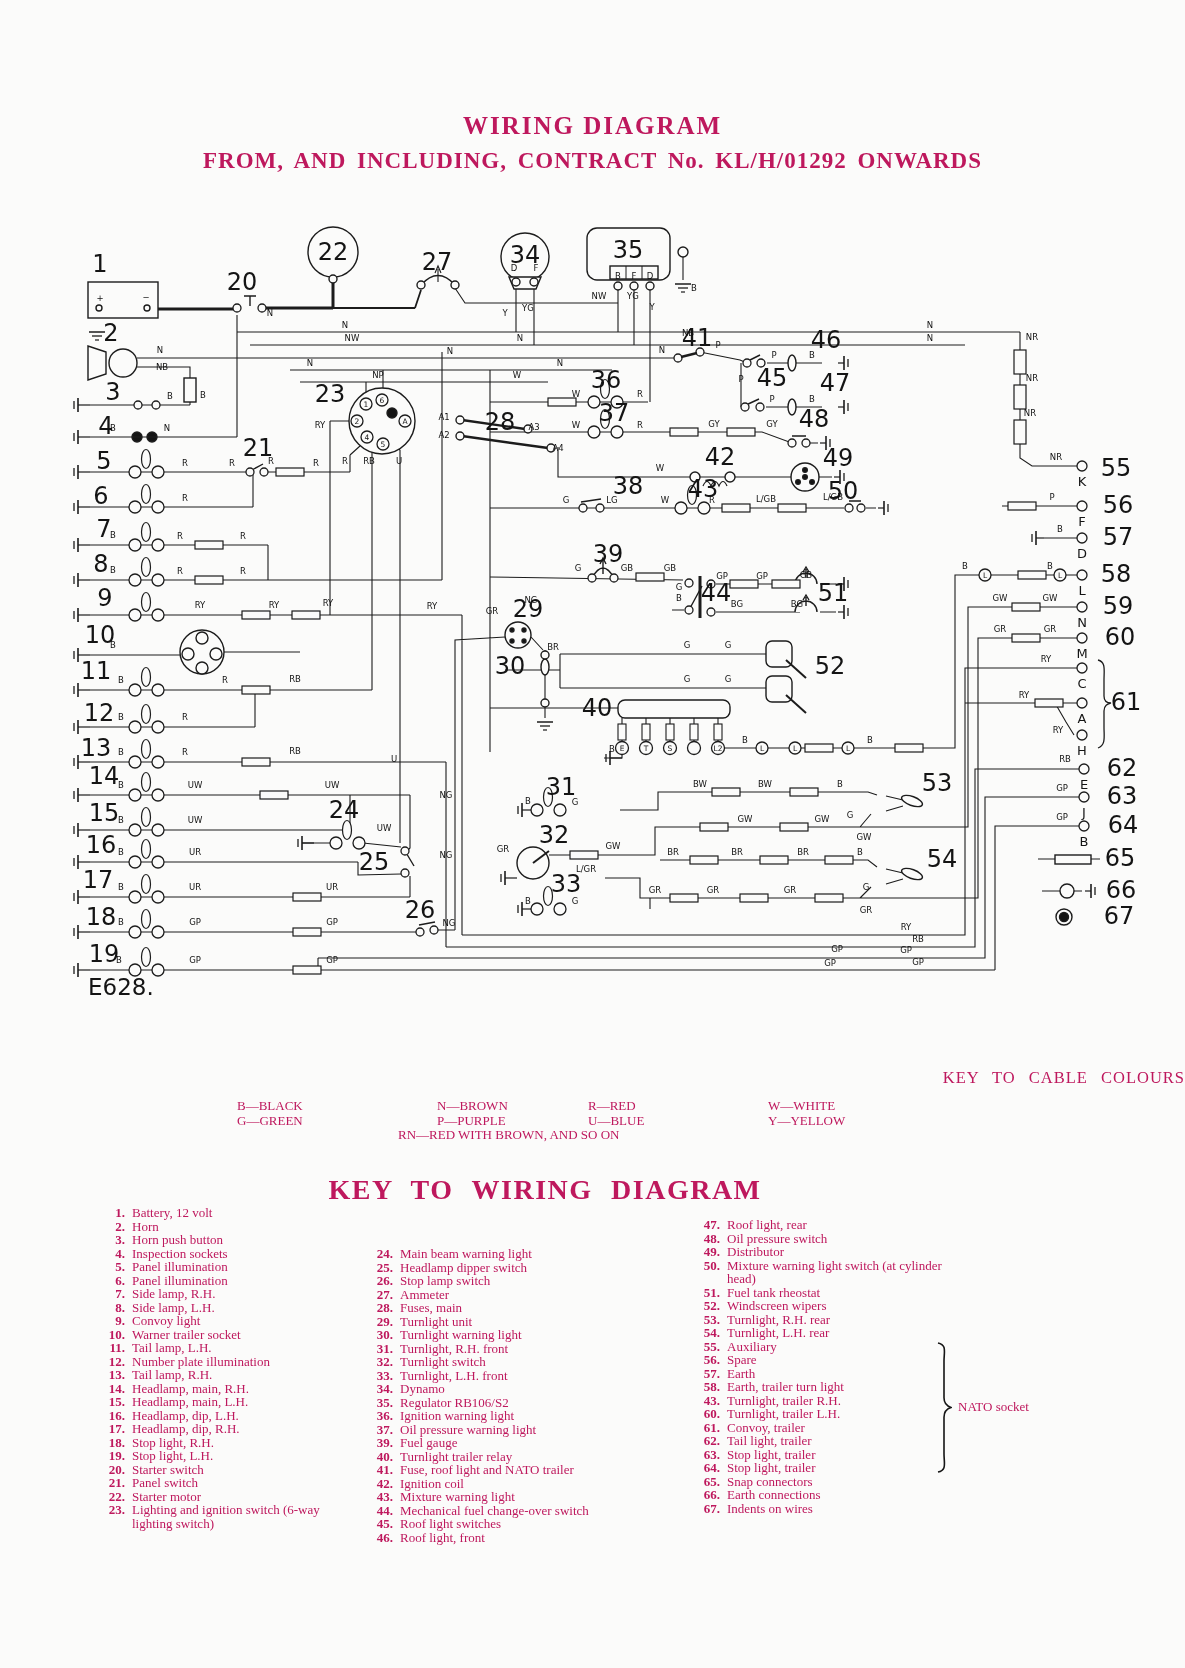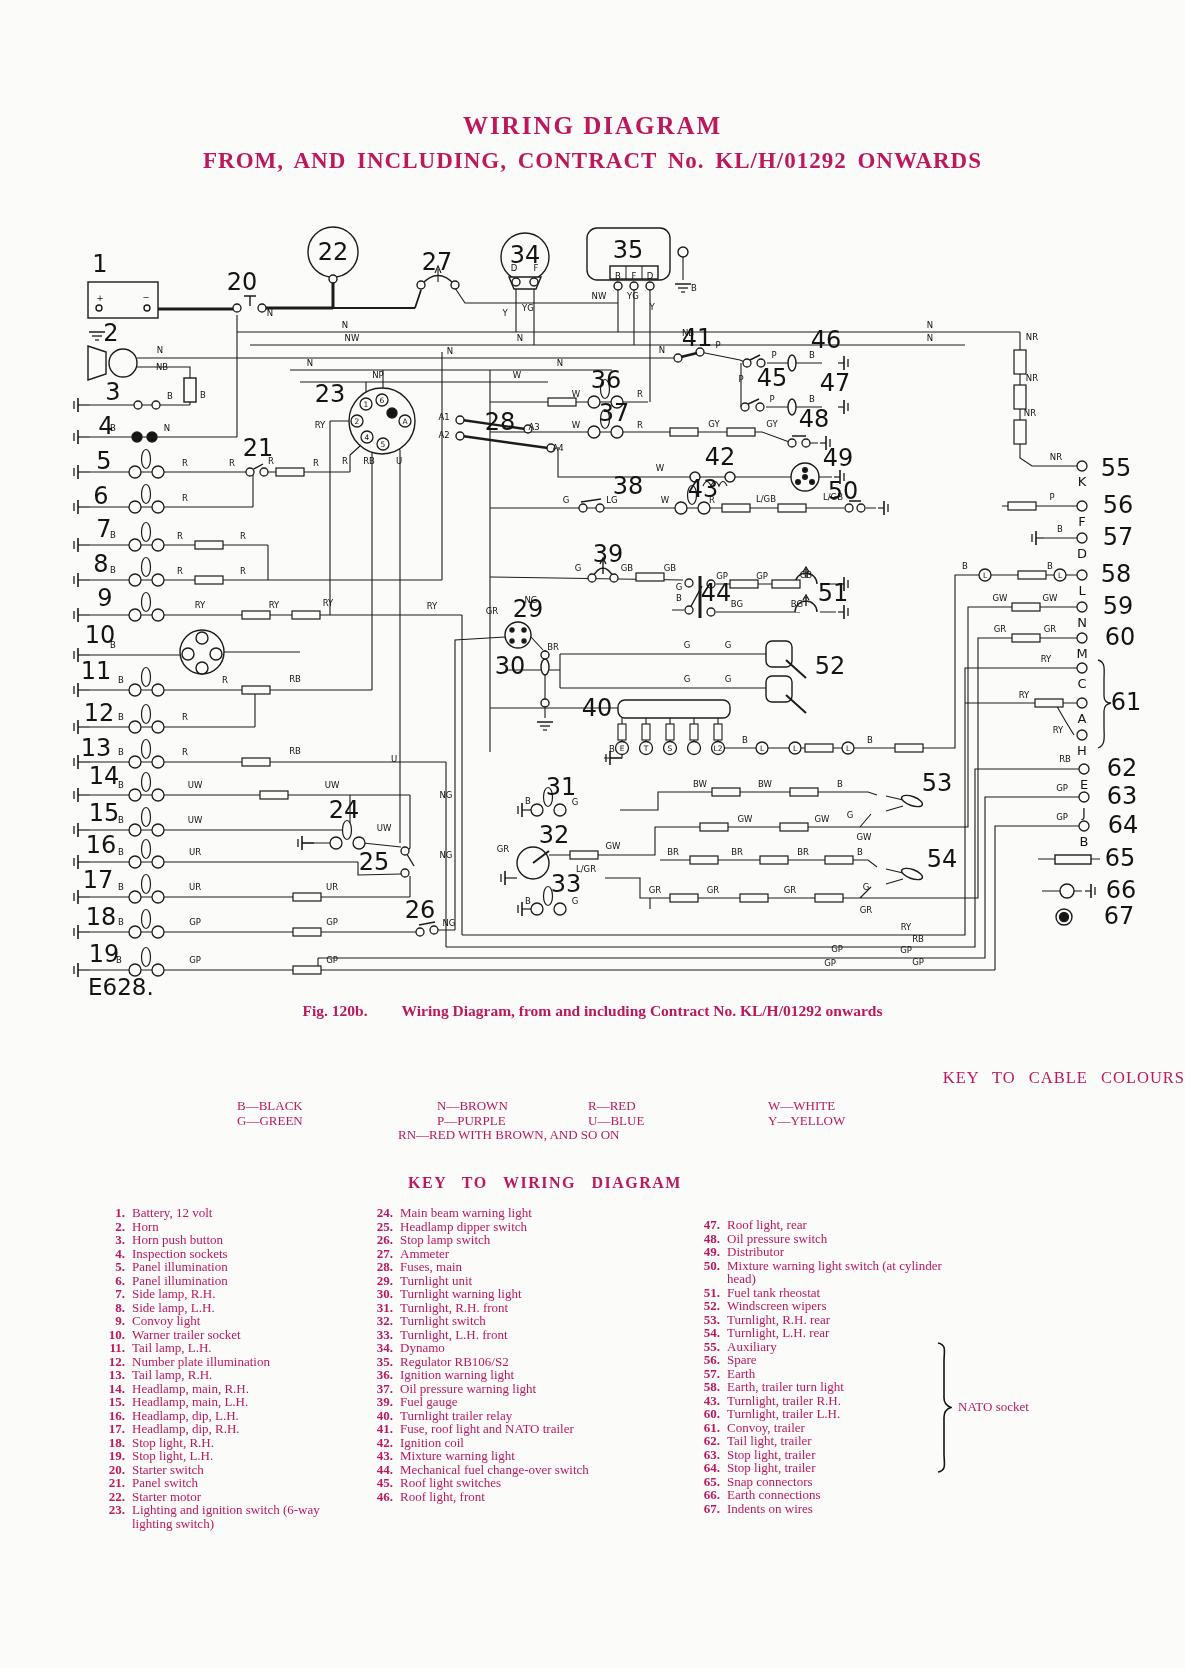--- a/index.html
+++ b/index.html
@@ -15,25 +15,25 @@
   .ckhead{position:absolute;top:1068px;left:0;width:100%;text-align:right;
           font-size:16.5px;font-weight:normal;letter-spacing:1px;word-spacing:8px;}
   .ccol{position:absolute;font-size:13px;line-height:15px;white-space:nowrap;}
   .ccol div{margin:0;}
   #ccol0{left:237px;top:1098px;}
   #ccol1{left:437px;top:1098px;}
   #ccol2{left:588px;top:1098px;}
   #ccol3{left:768px;top:1098px;}
   .cfoot{position:absolute;top:1127px;left:398px;font-size:13px;}
   .wkhead{position:absolute;top:1174px;left:0;width:1090px;text-align:center;
-          font-size:16px;font-weight:bold;letter-spacing:1.5px;word-spacing:10px;}
+          font-size:28px;font-weight:bold;letter-spacing:1.5px;word-spacing:10px;}
   .keywrap{position:absolute;top:1206px;left:0;width:1185px;display:flex;}
   .kcol{font-size:13px;line-height:13.5px;}
   #kcol1{width:335px;padding-left:95px;box-sizing:border-box;}
-  #kcol2{width:330px;padding-left:28px;box-sizing:border-box;}
+  #kcol2{width:330px;padding-left:28px;box-sizing:border-box;margin-top:41px;}
   #kcol3{width:397px;padding-left:25px;box-sizing:border-box;margin-top:12px;}
   .krow{display:flex;}
   .knum{width:30px;text-align:right;flex:0 0 30px;font-weight:bold;}
   .klab{padding-left:7px;width:240px;}
   #kcol1 .klab{width:260px;}
   .nato{position:relative;width:268px;}
   .natobrace{position:absolute;left:246px;top:0;height:100%;width:16px;}
   .natolabel{position:absolute;left:268px;top:50%;transform:translateY(-50%);
              white-space:nowrap;font-size:13px;}
   .wlab{font:8.5px "DejaVu Sans",sans-serif;fill:#111;text-anchor:middle;}
@@ -716,23 +716,20 @@
         <text x="1062" y="791" class="wlab">GP</text>
         <text x="1062" y="820" class="wlab">GP</text>
         <text x="906" y="930" class="wlab">RY</text>
         <text x="918" y="942" class="wlab">RB</text>
         <text x="906" y="953" class="wlab">GP</text>
         <text x="918" y="965" class="wlab">GP</text>
         <text x="88" y="995" class="ecode" text-anchor="start">E628.</text>
       </g>
   </svg>
 
-  <div class="caption">
-    <span class="cappre">Fig. 120b.</span><span>Wiring Diagram, from and including Contract No. KL/H/01292 onwards</span>
-  </div>
 
   <div class="ckhead">KEY TO CABLE COLOURS</div>
   <div id="ccol0" class="ccol">
       <div>B—BLACK</div>
       <div>G—GREEN</div>
     </div>
   <div id="ccol1" class="ccol">
       <div>N—BROWN</div>
       <div>P—PURPLE</div>
     </div>

